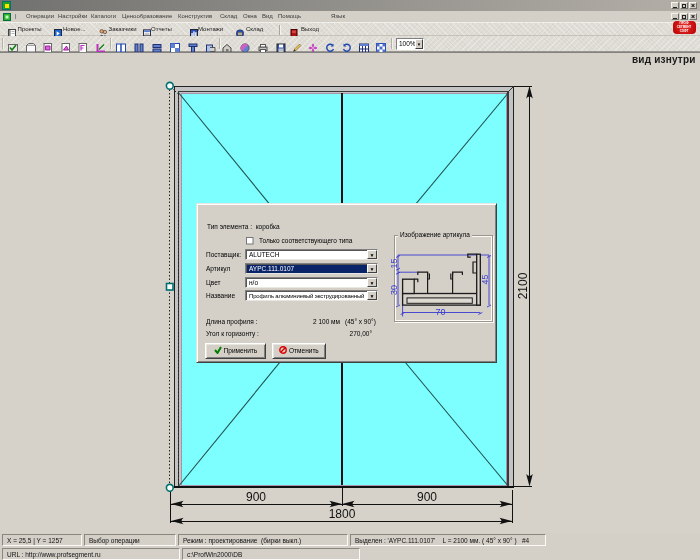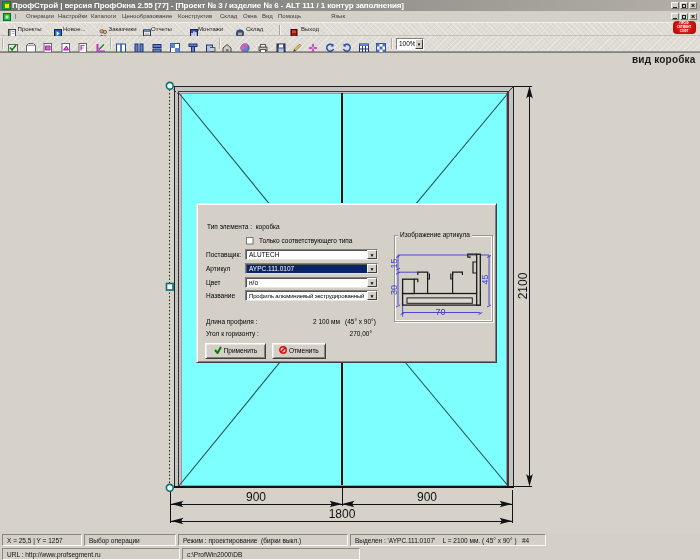--- a/index.html
+++ b/index.html
@@ -30,21 +30,20 @@
 .sep{position:absolute;top:2px;width:1px;height:10px;background:#a9a59c;box-shadow:1px 0 0 #f4f2ec}
 #logo{position:absolute;left:672.5px;top:21px;width:23px;height:12.5px;background:radial-gradient(circle at 50% 40%,#e83030,#b80000);border-radius:4px;color:#fff;font-size:3px;line-height:3.8px;text-align:center;font-weight:bold;padding-top:1px}
 </style></head>
 <body>
 <div class="abs" id="titlebar">
  <svg class="abs" style="left:2px;top:1px" width="9" height="9">
       <rect x="0" y="0" width="9" height="9" fill="#007070"></rect>
       <rect x="1" y="1" width="7" height="7" fill="#20a020"></rect>
       <rect x="3" y="3" width="4" height="4" fill="#ffe000"></rect>
     </svg>
- <span class="txt">ПрофСтрой | версия ПрофОкна  2.55 [77] - [Проект № 3 / изделие № 6  -  ALT 111 /  1 контур заполнения]</span>
 </div>
 <div class="abs winbtn" style="left:671px;top:2px">
     <i style="left:1px;top:4px;width:4px;height:1px"></i>
   </div>
 <div class="abs winbtn" style="left:680px;top:2px">
     <i style="left:1px;top:1px;width:4px;height:1px"></i>
     <i style="left:1px;top:1px;width:1px;height:4px"></i>
     <i style="left:4px;top:1px;width:1px;height:4px"></i>
     <i style="left:1px;top:4px;width:4px;height:1px"></i>
   </div>
@@ -230,21 +229,21 @@
         <rect x="6.5" y="6.5" width="3" height="3" fill="#5070c8"></rect>
       </svg></div>
     <div style="position: absolute; left: 396px; top: 2px; width: 28px; height: 12px; background: rgb(255, 255, 255); border-width: 1px; border-style: solid; border-image: initial; border-color: rgb(128, 128, 128) rgb(255, 255, 255) rgb(255, 255, 255) rgb(128, 128, 128); font-size: 6.5px; line-height: 10px; padding-left: 2px; color: rgb(0, 0, 0);">100%<span style="position:absolute;right:0;top:0;width:8px;height:10px;background:#d4d0c8;border:1px solid;border-color:#fff #404040 #404040 #fff;text-align:center;font-size:4.5px;line-height:9px">▼</span></div>
     <div style="position: absolute; left: 2px; top: 2px; width: 1px; height: 11px; background: rgb(181, 177, 168); box-shadow: rgb(242, 240, 234) 1px 0px 0px;"></div>
     <div style="position: absolute; left: 110px; top: 2px; width: 1px; height: 11px; background: rgb(181, 177, 168); box-shadow: rgb(242, 240, 234) 1px 0px 0px;"></div>
     <div style="position: absolute; left: 219px; top: 2px; width: 1px; height: 11px; background: rgb(181, 177, 168); box-shadow: rgb(242, 240, 234) 1px 0px 0px;"></div>
     <div style="position: absolute; left: 391px; top: 2px; width: 1px; height: 11px; background: rgb(181, 177, 168); box-shadow: rgb(242, 240, 234) 1px 0px 0px;"></div>
   </div>
 <div class="abs" id="logo">ПРОФ<br>СЕГМЕНТ<br>СОФТ</div>
 <div class="abs" id="canvas">
- <div id="vid">вид коробка</div>
+ <div id="vid">вид изнутри</div>
  <svg class="abs" style="left:0;top:0" width="700" height="481">
   <g shape-rendering="crispEdges">
   <rect x="174" y="33" width="339.5" height="401" fill="#c3c3c3" stroke="#222" stroke-width="1"></rect>
   <rect x="181" y="40" width="325.5" height="392" fill="#7dffff" stroke="#a893ab" stroke-width="1"></rect>
   </g>
   <g stroke="#20514f" stroke-width="1.1" fill="none">
    <line x1="178" y1="39" x2="341" y2="238.5"></line>
    <line x1="178" y1="434" x2="341" y2="234.5"></line>
    <line x1="509" y1="39" x2="343" y2="238.5"></line>
    <line x1="509" y1="434" x2="343" y2="234.5"></line>

